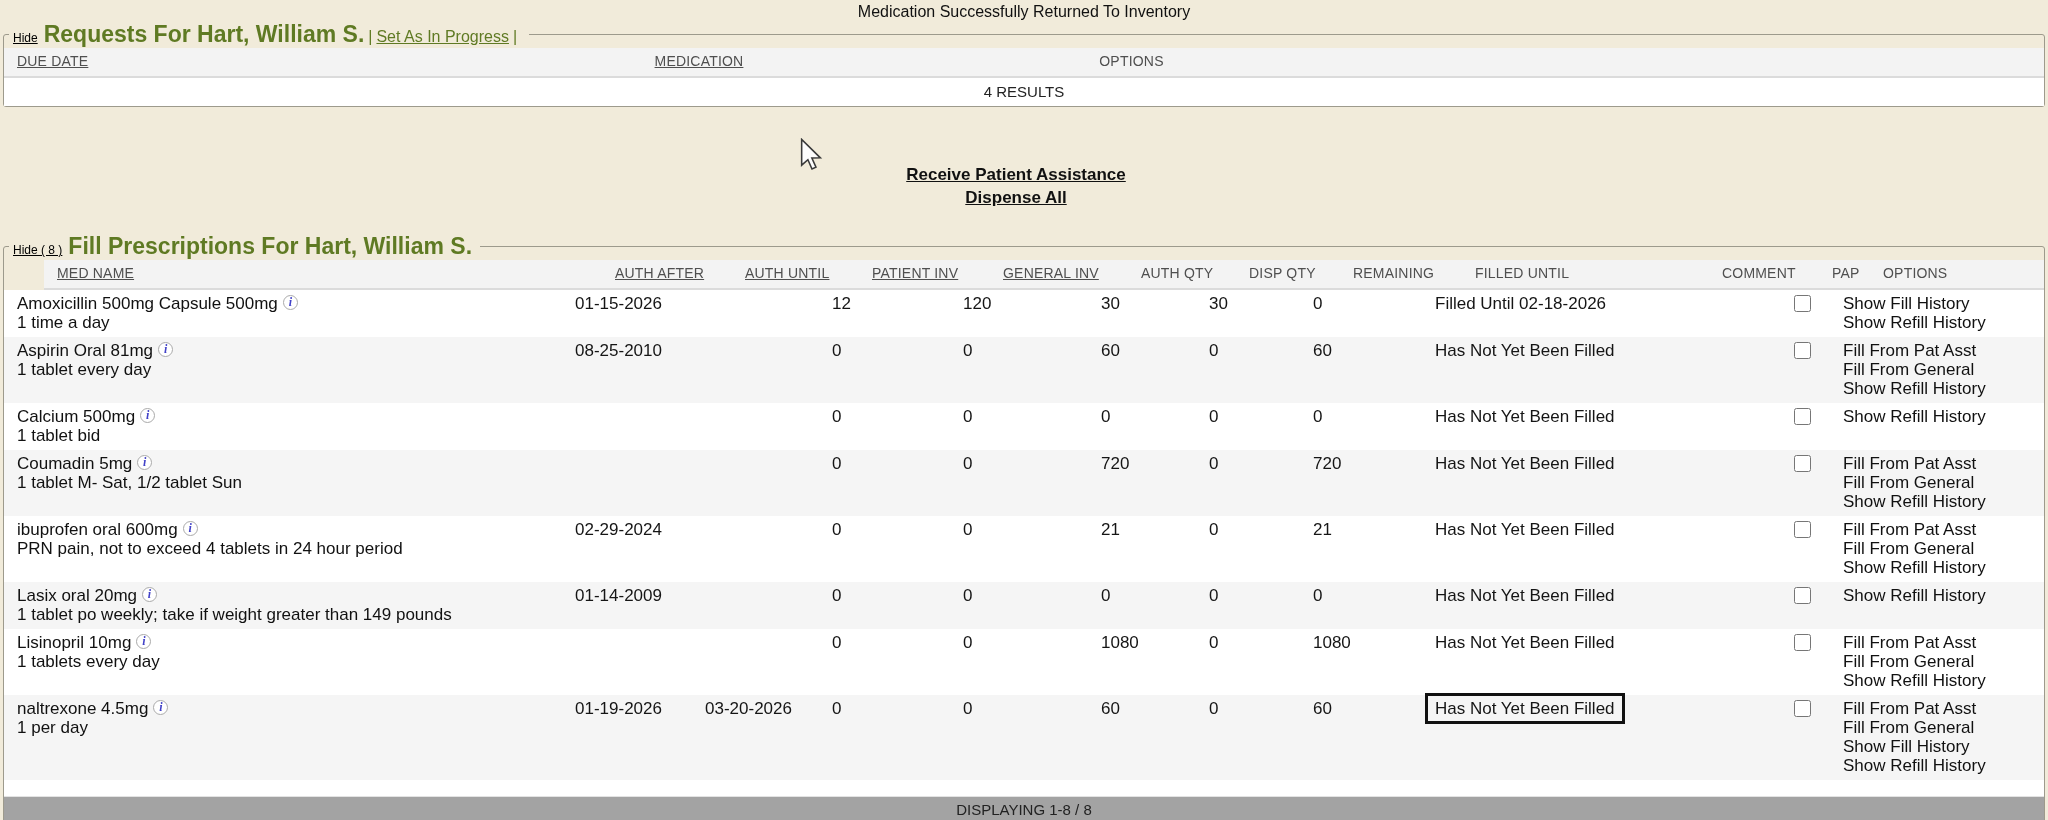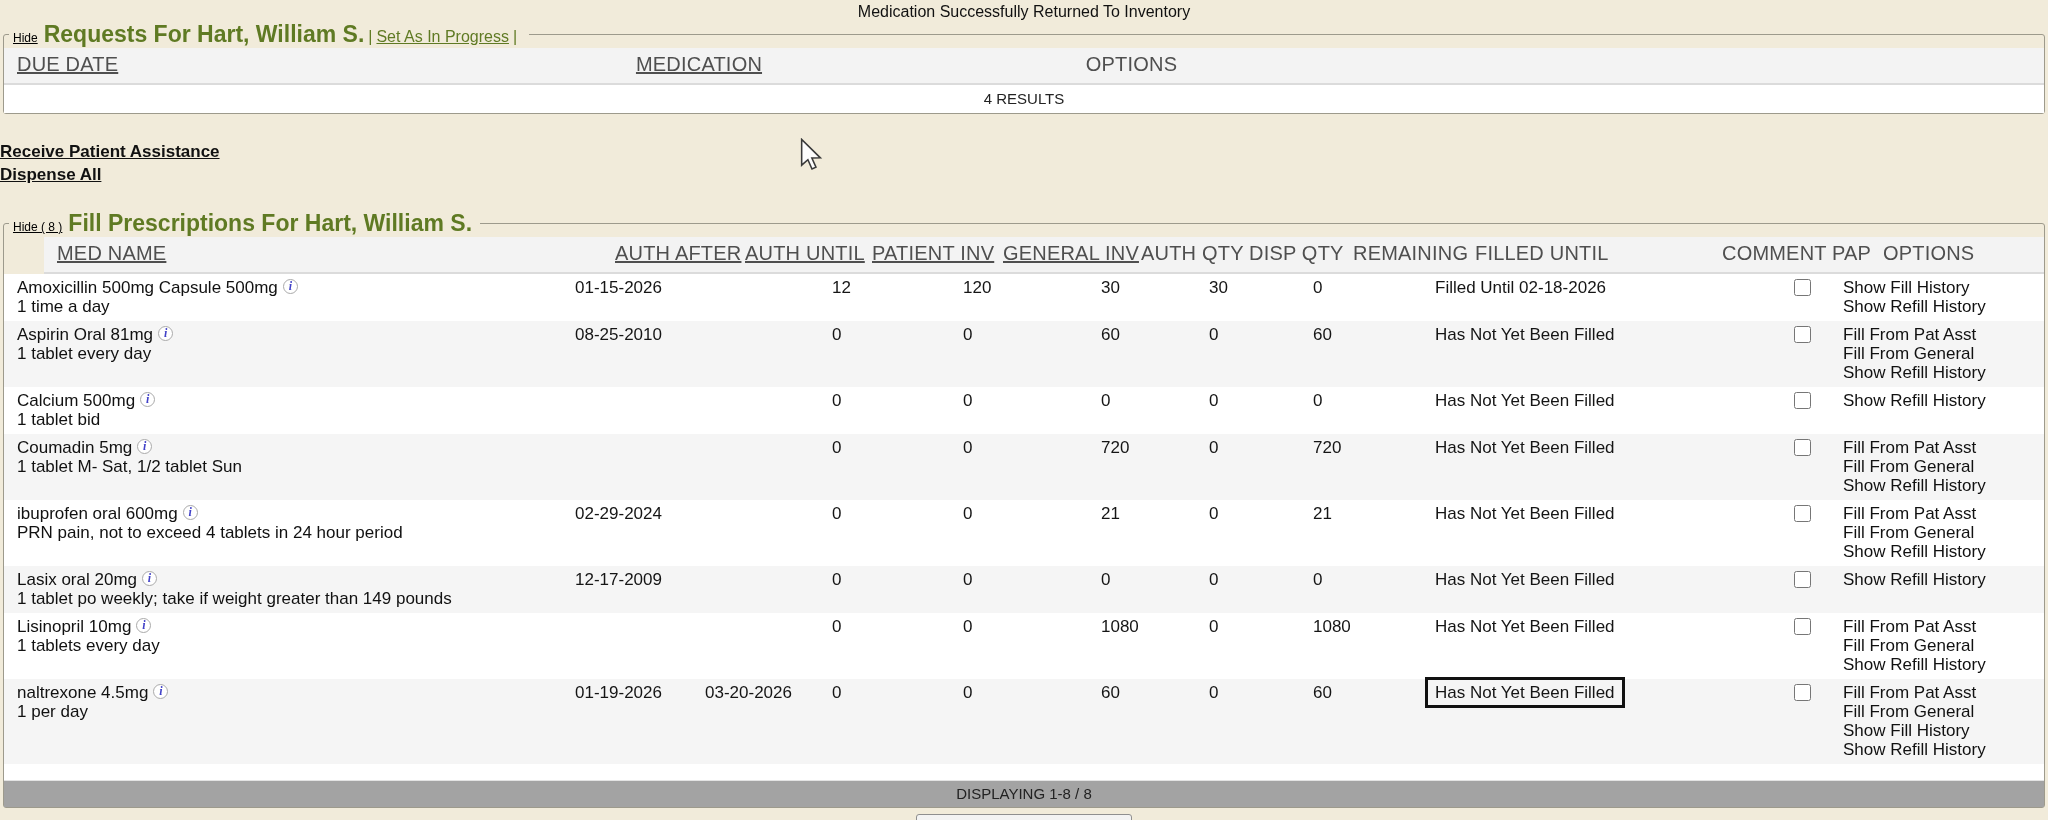--- a/index.html
+++ b/index.html
@@ -26,35 +26,35 @@
   .legend-link { font-size:12px; font-weight:normal; color:#000000; text-decoration:underline; cursor:pointer; }
   .legend-title { font-size:23px; font-weight:bold; color:#5F7A23; margin-left:6px; }
   .legend-sep { font-size:16px; color:#5F7A23; margin:0 4px; }
   .legend-smalllink { font-size:16px; color:#5F7A23; text-decoration:underline; cursor:pointer; }
 
   
   .thead {
     display:grid; align-items:center;
     background:#F3F3F3; border-bottom:2px solid #DBDBDB;
     padding:5px 0 7px 13px;
-    font-size:20px; color:#4F4F4F; letter-spacing:.2px;
+    font-size:14px; color:#4F4F4F; letter-spacing:.2px;
   }
   .th { text-align:left; }
   .th.sortable { text-decoration:underline; cursor:pointer; }
   .th.center { text-align:center; }
 
   
   .req-grid { grid-template-columns:447px 470px 395px 1fr; }
   .req-empty {
     background:#FFFFFF; text-align:center; font-size:15px; color:#222;
     padding:5px 0 6px;
   }
 
   
-  .action-links { text-align:left; padding:26px 16px 0 0; }
+  .action-links { text-align:center; padding:26px 16px 0 0;margin-top:30px; }
   .action-links a {
     display:block; color:#111; font-weight:bold; font-size:17px;
     text-decoration:underline; line-height:23px; cursor:pointer;
   }
 
   .rx-fieldset { margin-top:24px !important; }
 
   
   .rx-grid { grid-template-columns:558px 130px 127px 131px 138px 108px 104px 122px 247px 110px 51px 1fr;margin-left:40px; }
   .prow {
@@ -245,21 +245,21 @@
       <a>Fill From General</a>
       <a>Show Refill History</a>
     </div>
   </div>
 
   <div class="prow bg-gray">
     <div class="c">
       <div><span class="medname">Lasix oral 20mg</span><span class="info">i</span></div>
       <div class="sig">1 tablet po weekly; take if weight greater than 149 pounds</div>
     </div>
-    <div class="c">12-17-2009</div>
+    <div class="c">01-14-2009</div>
     <div class="c"></div>
     <div class="c">0</div>
     <div class="c">0</div>
     <div class="c">0</div>
     <div class="c">0</div>
     <div class="c">0</div>
     <div class="c"><span>Has Not Yet Been Filled</span></div>
     <div class="c"></div>
     <div class="c"><input type="checkbox" class="pap" style=""></div>
     <div class="c opts">

